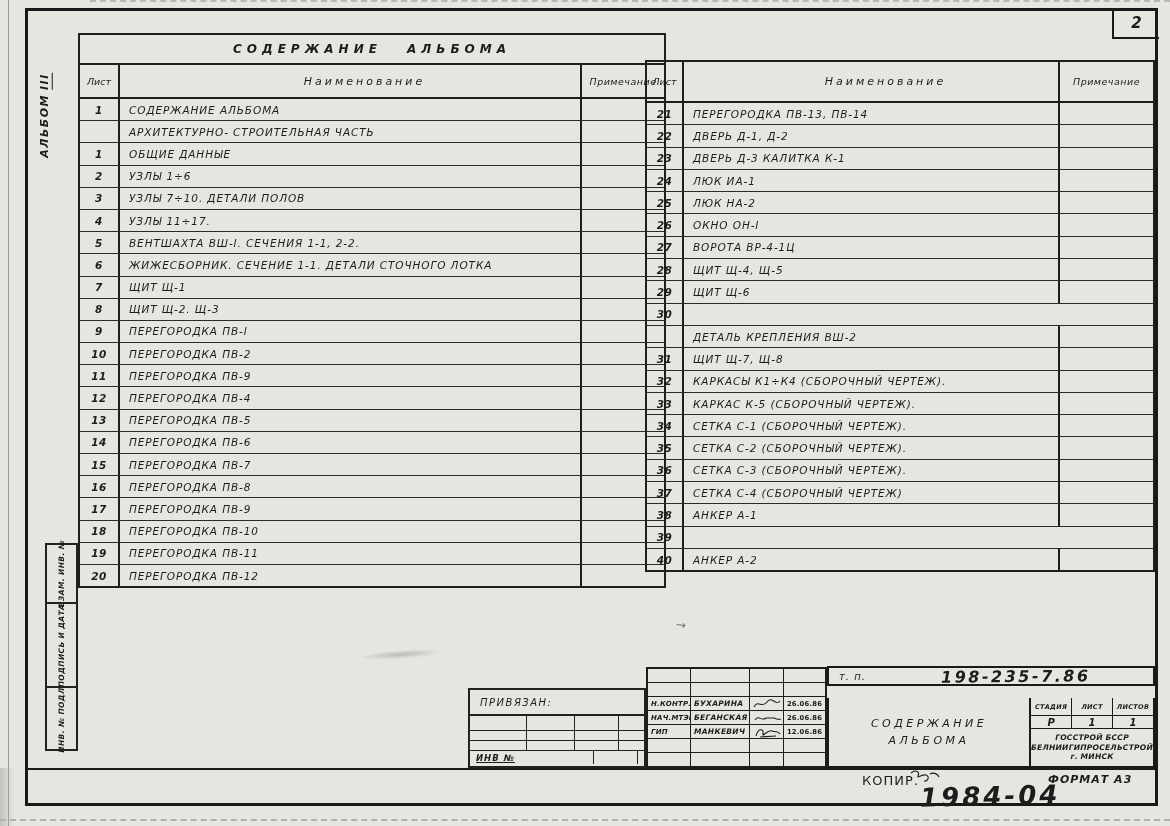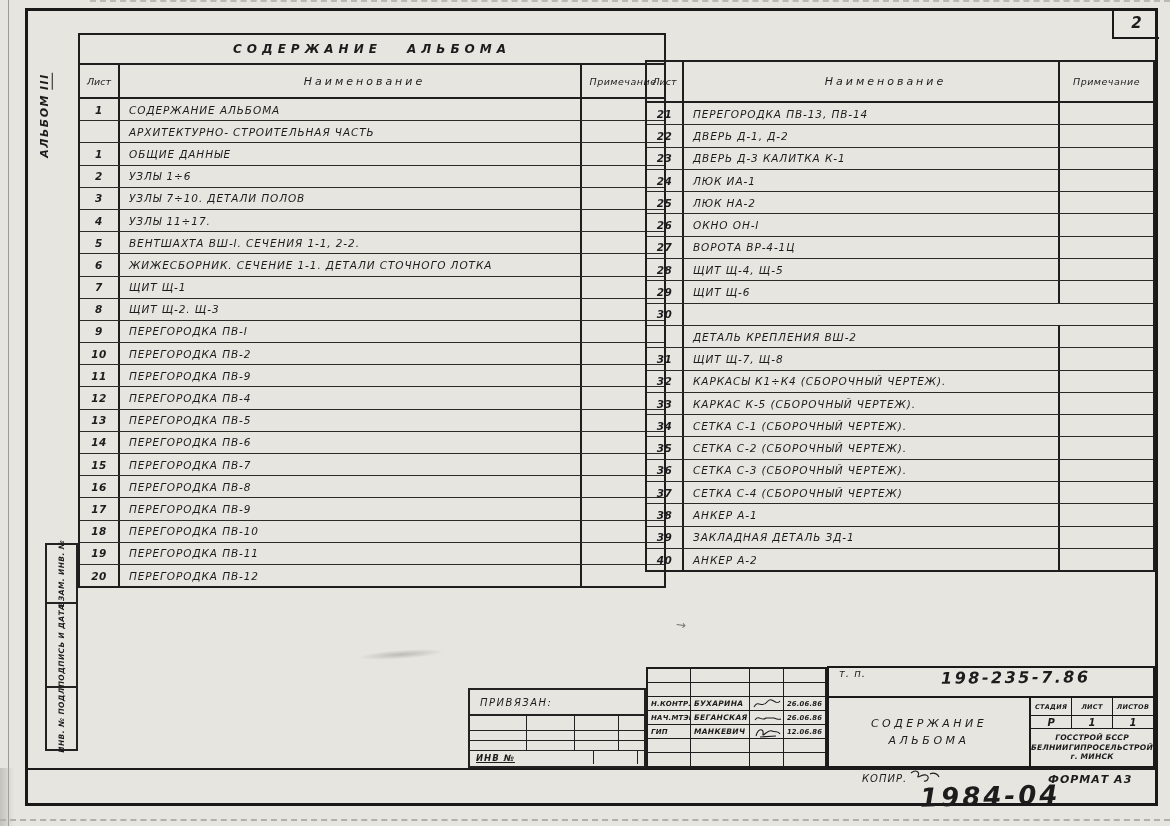--- a/index.html
+++ b/index.html
@@ -69,42 +69,42 @@
   .inv-label{display:flex;align-items:center;padding-left:6px;font-size:8.5px;font-weight:bold;font-style:italic;letter-spacing:1px;}
   
   .sgrid{left:646px;top:667px;width:181px;height:101px;border:2px solid #1d1d1d;box-sizing:border-box;background:transparent;}
   .srow{display:flex;border-bottom:1.5px solid #1d1d1d;box-sizing:border-box;height:14px;}
   .srow.last{border-bottom:none;height:15px;}
   .sc{border-right:1.5px solid #1d1d1d;box-sizing:border-box;display:flex;align-items:center;overflow:hidden;}
   .sc:last-child{border-right:none;}
   .sc.role{width:43px;font-size:7px;font-weight:bold;font-style:italic;padding-left:3px;letter-spacing:.2px;}
   .sc.nm{width:59px;font-size:7.5px;font-weight:bold;font-style:italic;padding-left:3px;letter-spacing:.3px;}
   .sc.sig{width:34px;justify-content:center;}
-  .sc.date{flex:1;font-size:6.8px;font-weight:bold;font-style:italic;justify-content:center;letter-spacing:.2px;}
-  
-  .tpcell{left:827px;top:666px;width:328px;height:32px;border:2.5px solid #1a1a1a;box-sizing:border-box;
-    display:flex;align-items:flex-start;}
+  .sc.date{flex:1;font-size:6.8px;font-weight:bold;justify-content:center;letter-spacing:.2px;}
+  
+  .tpcell{left:827px;top:666px;width:328px;height:20px;border:2.5px solid #1a1a1a;box-sizing:border-box;
+    display:flex;align-items:center;}
   .tp-label{font-size:10px;font-style:italic;margin-left:10px;letter-spacing:1px;}
   .tp-num{font-size:16px;font-style:italic;font-weight:bold;letter-spacing:2.5px;margin-left:75px;transform:rotate(-.5deg);}
   .rstamp{left:827px;top:698px;width:328px;height:70px;border-left:2.5px solid #1a1a1a;border-right:2.5px solid #1a1a1a;border-bottom:2.5px solid #1a1a1a;box-sizing:border-box;display:flex;}
   .doc-title{width:213px;border-right:2px solid #1a1a1a;box-sizing:border-box;display:flex;flex-direction:column;
     align-items:center;justify-content:center;gap:4px;font-size:11px;font-style:italic;letter-spacing:3.5px;}
   .stage-wrap{flex:1;display:flex;flex-direction:column;}
   .stage-head{display:flex;height:18px;border-bottom:1.5px solid #1a1a1a;box-sizing:border-box;}
   .stage-head div{flex:1;border-right:1.5px solid #1a1a1a;display:flex;align-items:center;justify-content:center;
     font-size:6.5px;font-weight:bold;font-style:italic;letter-spacing:.3px;}
   .stage-head div:last-child{border-right:none;}
   .stage-vals{display:flex;height:13px;border-bottom:1.5px solid #1a1a1a;box-sizing:border-box;}
   .stage-vals div{flex:1;border-right:1.5px solid #1a1a1a;display:flex;align-items:center;justify-content:center;
     font-size:10px;font-weight:bold;font-style:italic;}
   .stage-vals div:last-child{border-right:none;}
   .org{flex:1;display:flex;flex-direction:column;align-items:center;justify-content:center;
     font-size:7.6px;font-weight:bold;font-style:italic;line-height:1.3;letter-spacing:.2px;white-space:nowrap;}
   
-  .kopir{left:862px;top:773px;font-size:10px;font-style:italic;letter-spacing:1px;}
+  .kopir{left:862px;top:773px;font-size:13px;letter-spacing:1px;}
   .kopir-sig{left:908px;top:768px;}
   .format{left:1048px;top:773px;font-size:11px;font-style:italic;font-weight:bold;letter-spacing:1px;}
   .handnum{left:920px;top:781px;font-size:26px;font-style:italic;letter-spacing:3px;transform:rotate(-1.5deg);font-weight:bold;}
 </style>
 </head>
 <body>
 
 <div class="abs dash-top"></div>
 <div class="abs dash-bottom"></div>
 <div class="abs outer-line"></div>
@@ -350,21 +350,20 @@
         <div class="cell name">СЕТКА С-4 (СБОРОЧНЫЙ ЧЕРТЕЖ)</div>
         <div class="cell note"></div>
       </div>
       <div class="trow">
         <div class="cell num">38</div>
         <div class="cell name">АНКЕР А-1</div>
         <div class="cell note"></div>
       </div>
       <div class="trow">
         <div class="cell num">39</div>
-        <div class="cell name">ЗАКЛАДНАЯ ДЕТАЛЬ ЗД-1</div>
         <div class="cell note"></div>
       </div>
       <div class="trow">
         <div class="cell num">40</div>
         <div class="cell name">АНКЕР А-2</div>
         <div class="cell note"></div>
       </div>
     </div>
 </div>
 

